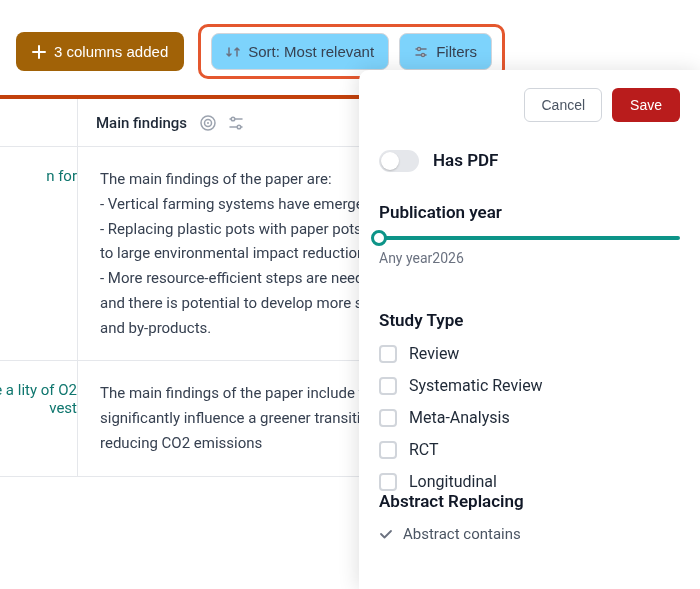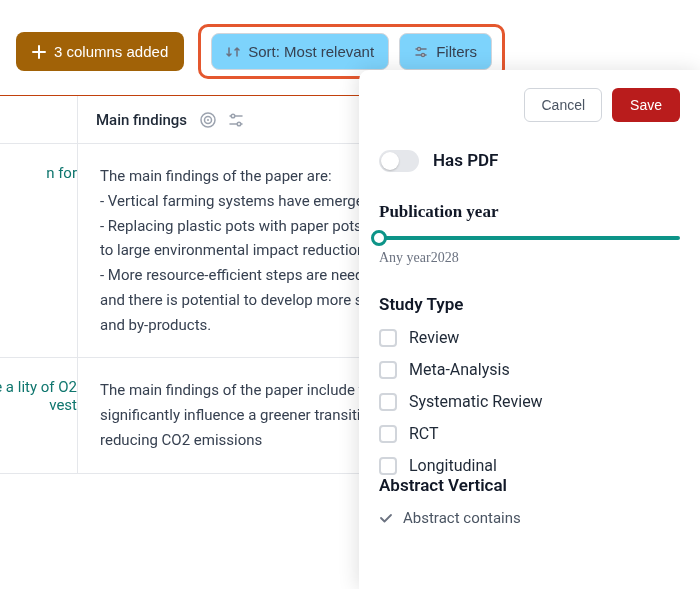--- a/index.html
+++ b/index.html
@@ -51,21 +51,21 @@
     font-size: 15px;
     display: inline-flex;
     align-items: center;
     gap: 8px;
     cursor: pointer;
   }
   .icon { display: inline-flex; }
 
   
   .table {
-    border-top: 1px solid #c2410c;
+    border-top: 4px solid #c2410c;
   }
   .table-head {
     display: flex;
     border-bottom: 1px solid #e5e7eb;
     height: 48px;
     align-items: center;
   }
   .col-a { width: 78px; border-right: 1px solid #e5e7eb; height: 100%; }
   .col-b { flex: 1; padding: 0 18px; display: flex; align-items: center; gap: 12px; }
   .col-head-label { font-weight: 500; color: #1f2937; }
@@ -134,21 +134,21 @@
     position: relative; cursor: pointer;
   }
   .toggle::after {
     content: ""; position: absolute; width: 18px; height: 18px; background: #fff;
     border-radius: 50%; top: 2px; left: 2px; box-shadow: 0 1px 2px rgba(0,0,0,0.2);
   }
   .toggle-label { font-weight: 600; font-size: 17px; color: #111827; }
 
   .section-title { font-weight: 600; font-size: 17px; color: #111827; margin-bottom: 14px; }
 
-  .slider-wrap { margin-bottom: 28px; font-family: Liberation Serif, serif; }
+  .slider-wrap { margin-bottom: 44px; }
   .slider-track {
     height: 4px; background: #0d9488; border-radius: 2px; position: relative;
     margin: 12px 0 10px 0;
   }
   .slider-thumb {
     position: absolute; left: 0; top: 50%; transform: translate(-50%,-50%);
     width: 16px; height: 16px; background: #fff; border: 3px solid #0d9488;
     border-radius: 50%;
   }
   .slider-labels { display: flex; font-size: 14px; color: #6b7280; }
@@ -259,52 +259,52 @@
     <span class="toggle-label">Has PDF</span>
   </div>
 
   <div class="slider-wrap">
     <div class="section-title">Publication year</div>
     <div class="slider-track">
       <div class="slider-thumb"></div>
     </div>
     <div class="slider-labels">
       <span>Any year</span>
-      <span>2028</span>
+      <span>2026</span>
     </div>
   </div>
 
   <div>
     <div class="section-title">Study Type</div>
     <div class="check-list">
       <div class="check-row">
         <div class="checkbox"></div>
         <span class="check-label">Review</span>
       </div>
       <div class="check-row">
         <div class="checkbox"></div>
+        <span class="check-label">Systematic Review</span>
+      </div>
+      <div class="check-row">
+        <div class="checkbox"></div>
         <span class="check-label">Meta-Analysis</span>
       </div>
       <div class="check-row">
         <div class="checkbox"></div>
-        <span class="check-label">Systematic Review</span>
-      </div>
-      <div class="check-row">
-        <div class="checkbox"></div>
         <span class="check-label">RCT</span>
       </div>
       <div class="check-row">
         <div class="checkbox"></div>
         <span class="check-label">Longitudinal</span>
       </div>
     </div>
   </div>
 
   <div>
-    <div class="section-title">Abstract Vertical</div>
+    <div class="section-title">Abstract Replacing</div>
     <div class="abstract-row">
       <span class="icon">
         <svg width="14" height="14" viewBox="0 0 14 14" fill="none">
             <path d="M2 7l3.5 3.5L12 4" stroke="#6b7280" stroke-width="1.8" stroke-linecap="round" stroke-linejoin="round"></path>
           </svg>
       </span>
       <span>Abstract contains</span>
     </div>
   </div>
 </div>

